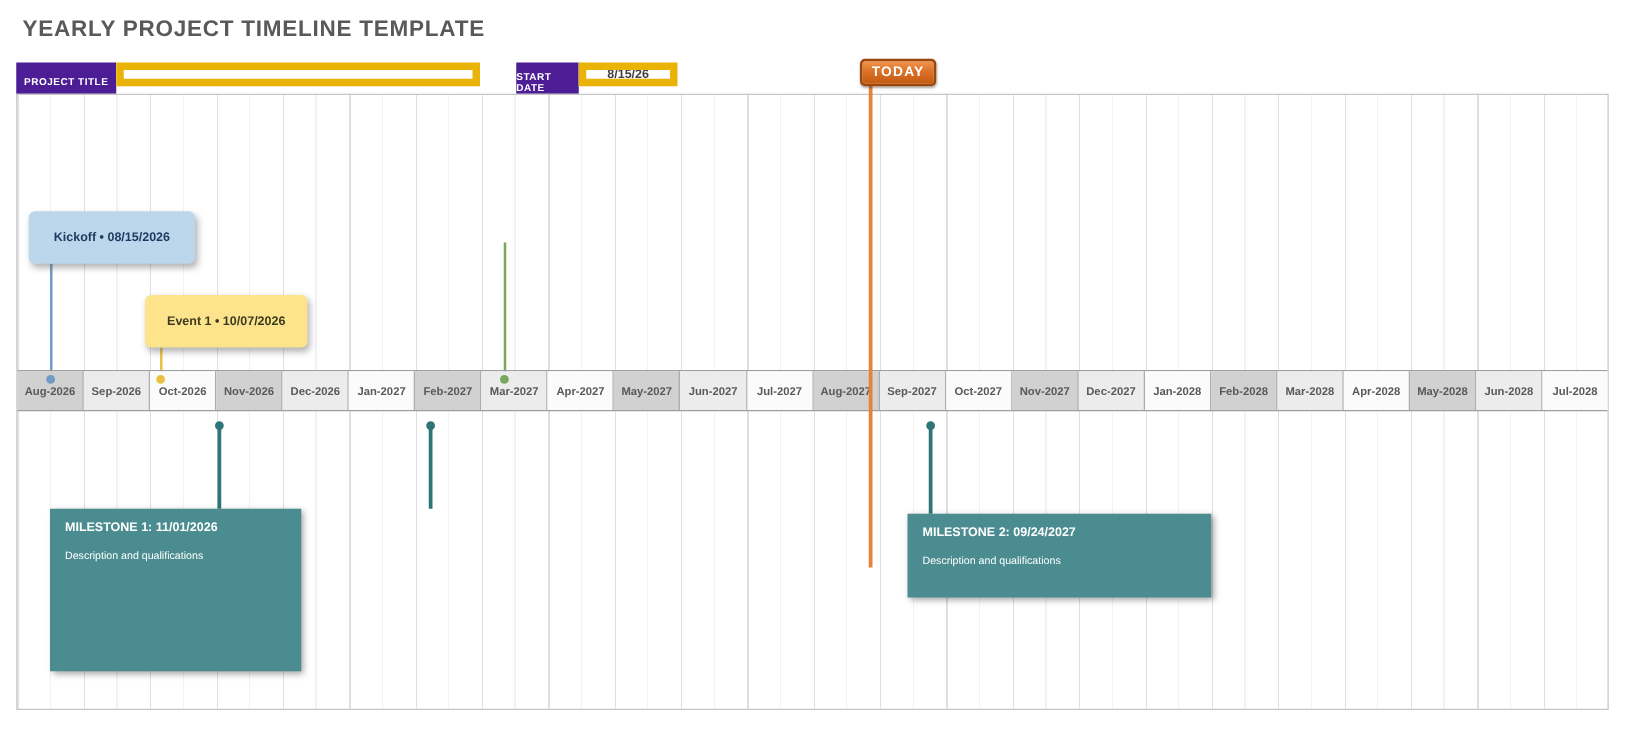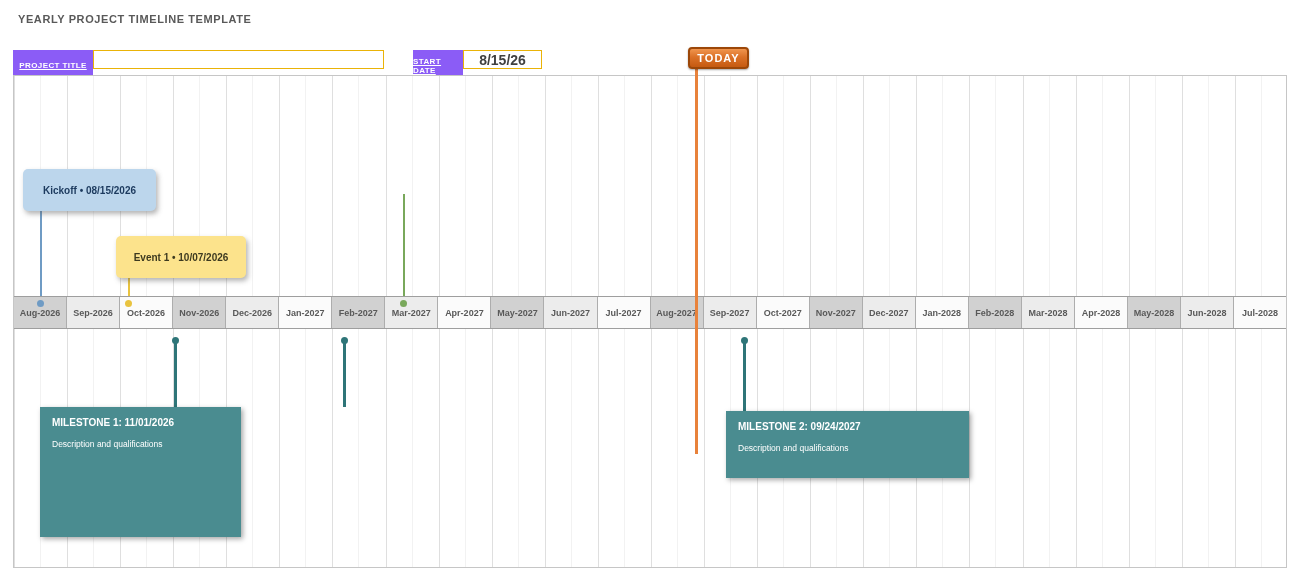--- a/index.html
+++ b/index.html
@@ -2,34 +2,34 @@
 <html><head>
 <meta charset="utf-8">
 <style>
   * { margin: 0; padding: 0; box-sizing: border-box; }
   html, body { background: #ffffff; }
   body { font-family: "Liberation Sans", "DejaVu Sans", sans-serif; }
   .page { position: relative; width: 1300px; height: 585px; background: #fff; overflow: hidden; }
 
   .page-title {
     position: absolute; left: 18px; top: 13px;
-    font-size: 11px; font-weight: bold; letter-spacing: .6px; color: #595959;
+    font-size: 18px; font-weight: bold; letter-spacing: .6px; color: #595959;
   }
 
   
   .field-label {
     position: absolute; top: 50px; height: 31px;
-    background: #8b5cf6; color: #fff; font-size: 8px; font-weight: bold;
-    display: flex; align-items: center; justify-content: center; letter-spacing: .4px; text-decoration: underline;
+    background: #4c1d95; color: #fff; font-size: 8px; font-weight: bold;
+    display: flex; align-items: center; justify-content: center; letter-spacing: .4px;
   }
   .lbl-project { left: 13px; width: 80px; }
   .lbl-start   { left: 413px; width: 50px; }
   .txt-input {
     position: absolute; top: 50px; height: 19px;
-    border: 1px solid #eab308; background: #fff; font-size: 14px; color: #404040;
+    border: 6px solid #eab308; background: #fff; font-size: 10px; color: #404040;
     font-family: "Liberation Sans", sans-serif; padding: 0 4px;
   }
   .inp-project { left: 93px; width: 291px; }
   .inp-start   { left: 463px; width: 79px; text-align: center; font-weight: bold; }
 
   
   .today-badge {
     position: absolute; left: 688px; top: 47px; width: 61px; height: 22px;
     border: 2px solid #9C4708; border-radius: 4px;
     background: linear-gradient(180deg, #F0954E 0%, #DB7127 45%, #C55A11 100%);

